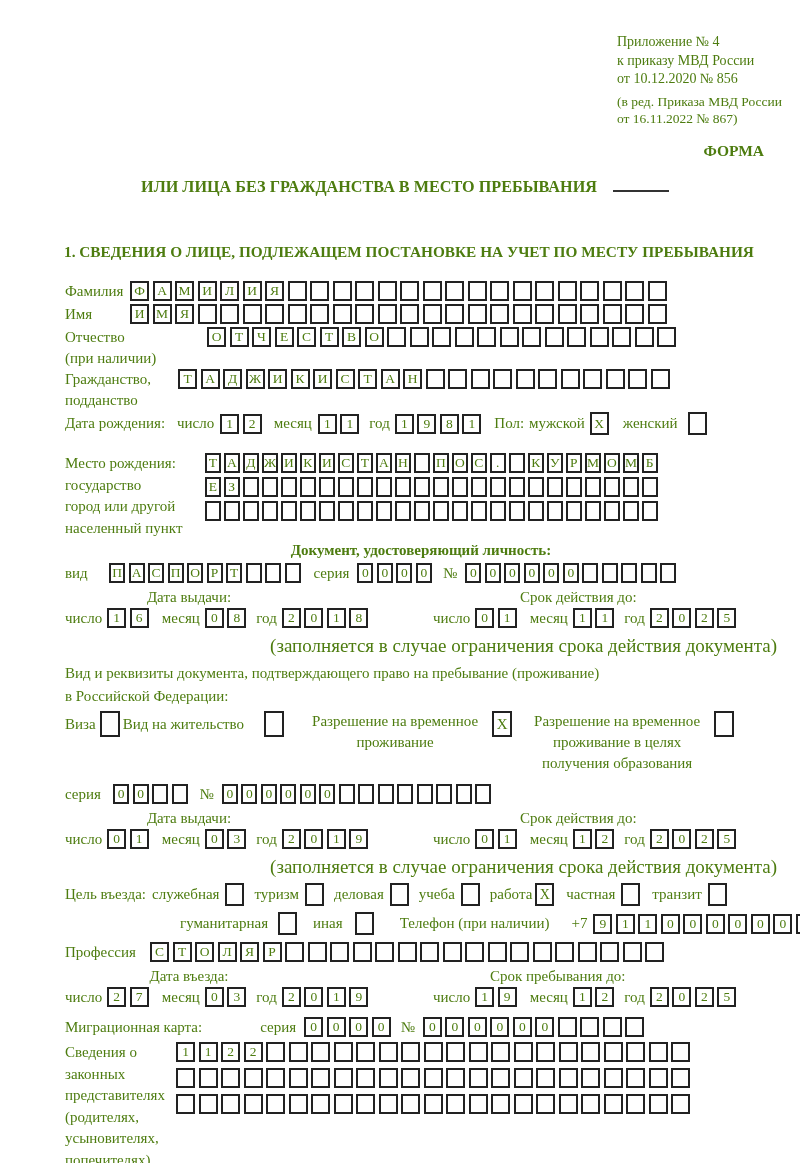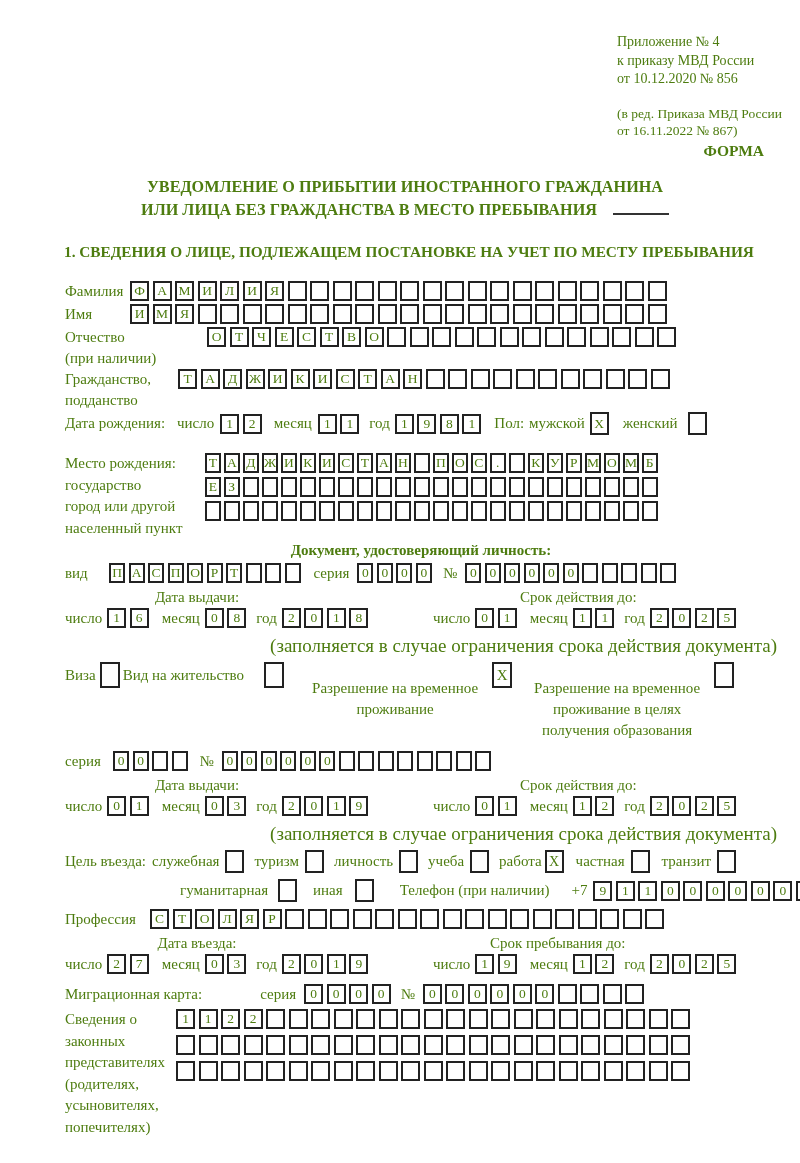--- a/index.html
+++ b/index.html
@@ -9,56 +9,56 @@
     width: 800px; height: 1163px;
     margin: 0 auto;
     background: #fff;
     color: #4d7c0f;
     font-family: Liberation Serif, serif;
     font-size: 15px;
     overflow: hidden;
   }
   .pre { white-space: pre-line; }
   .appendix { position:absolute; left:617px; top:33px; font-size:14px; line-height:18.5px; }
-  .edition  { margin-top:16px; font-size:13.5px; line-height:17.5px; }
+  .edition  { margin-top:4px; font-size:13.5px; line-height:17.5px; }
   .forma { position:absolute; top:142px; right:36px; font-weight:bold; font-size:15.5px; }
   .title { position:absolute; top:176px; left:55px; width:700px; text-align:center;
            font-weight:bold; font-size:16.2px; line-height:22.5px; }
   .blank { display:inline-block; width:56px; border-bottom:2.5px solid #333; margin-left:16px; }
   .sec-head { position:absolute; top:243px; left:64px; font-weight:bold; font-size:15.3px; }
   .body { position:absolute; top:281px; left:65px; width:712px; }
 
   .row { display:flex; align-items:center; margin-bottom:3px; }
   .rowtop { display:flex; align-items:flex-start; }
   .lab { flex:none; }
   .cells { display:inline-flex; gap:3.5px; flex:none; }
   .cell { flex:none; width:19px; height:20px; border:2px solid #222;
           font-size:13.5px; line-height:16px; text-align:center; }
   .cell.md { width:16px; }
   .cell.sm { width:15.5px; }
   .pbox { flex:none; width:20px; height:26px; border:2px solid #222;
           font-size:15px; line-height:22px; text-align:center; }
   .stack > .cells { margin-bottom:4px; }
 
   .dheads { position:relative; height:19px; }
-  .dh1 { position:absolute; left:12px; width:240px; text-align:center; }
+  .dh1 { position:absolute; left:4px; width:240px; text-align:center; }
   .dh2 { position:absolute; left:365px; width:460px; text-align:left; padding-left:90px; }
   .daterow { position:relative; height:26px; margin-bottom:1px; }
   .dg { position:absolute; top:0; display:flex; align-items:center; }
   .dg1 { left:0; }
   .dg2 { left:368px; }
   .dg .dl1 { margin-right:5px; }
   .dg .dl2 { margin-left:13px; margin-right:5px; }
   .dg .dl3 { margin-left:10px; margin-right:5px; }
   .note { font-size:19px; text-align:right; margin:1px 0 5px; }
 
   .doc-head { text-align:center; font-weight:bold; margin:1px 0 4px; }
   .intro { line-height:23px; margin-bottom:3px; }
   .permits { display:flex; align-items:flex-start; margin:2px 0 10px; }
-  .permit-label { line-height:21px; text-align:center;margin-top:16px; }
+  .permit-label { line-height:21px; text-align:center; }
   .opt { display:flex; align-items:center; }
   .opt .pbox2 { flex:none; width:19px; height:23px; border:2px solid #222;
                 font-size:14px; line-height:19px; text-align:center; margin-left:6px; }
   .reps { display:flex; align-items:flex-start; margin-top:5px; }
   .reps-label { width:111px; line-height:21.5px; flex:none; }
   .reps-note { font-size:13.4px; text-align:center; margin-top:7px; }
 </style>
 </head>
 <body>
 
@@ -68,21 +68,20 @@
     <div class="pre">Приложение № 4
 к приказу МВД России
 от 10.12.2020 № 856</div>
     <div class="edition pre">(в ред. Приказа МВД России
 от 16.11.2022 № 867)</div>
   </div>
 
   <div class="forma">ФОРМА</div>
 
   <div class="title">
-    <div>УВЕДОМЛЕНИЕ О ПРИБЫТИИ ИНОСТРАННОГО ГРАЖДАНИНА</div>
     <div><span>ИЛИ ЛИЦА БЕЗ ГРАЖДАНСТВА В МЕСТО ПРЕБЫВАНИЯ</span><span class="blank"></span></div>
   </div>
 
   <div class="sec-head">1. СВЕДЕНИЯ О ЛИЦЕ, ПОДЛЕЖАЩЕМ ПОСТАНОВКЕ НА УЧЕТ ПО МЕСТУ ПРЕБЫВАНИЯ</div>
 
   <div class="body">
 
     <div class="row">
       <span class="lab" style="width:65px">Фамилия</span>
       <span class="cells">
@@ -391,20 +390,22 @@
         <span class="cells">
             <span class="cell">2</span>
             <span class="cell">0</span>
             <span class="cell">2</span>
             <span class="cell">5</span>
           </span>
       </span>
     </div>
     <div class="note">(заполняется в случае ограничения срока действия документа)</div>
 
+    <div class="intro pre">Вид и реквизиты документа, подтверждающего право на пребывание (проживание)
+в Российской Федерации:</div>
 
     <div class="permits">
       <span class="opt">
         <span>Виза</span>
         <span class="pbox" style="margin-left:4px"></span>
       </span>
       <span class="opt" style="margin-left:3px">
         <span>Вид на жительство</span>
         <span class="pbox" style="margin-left:20px"></span>
       </span>
@@ -498,21 +499,21 @@
       <span class="lab">Цель въезда:</span>
       <span class="opt" style="margin-left:6px">
           <span>служебная</span>
           <span class="pbox2"></span>
         </span>
       <span class="opt" style="margin-left:10px">
           <span>туризм</span>
           <span class="pbox2"></span>
         </span>
       <span class="opt" style="margin-left:10px">
-          <span>личность</span>
+          <span>деловая</span>
           <span class="pbox2"></span>
         </span>
       <span class="opt" style="margin-left:10px">
           <span>учеба</span>
           <span class="pbox2"></span>
         </span>
       <span class="opt" style="margin-left:10px">
           <span>работа</span>
           <span class="pbox2" style="margin-left:3px">X</span>
         </span>

